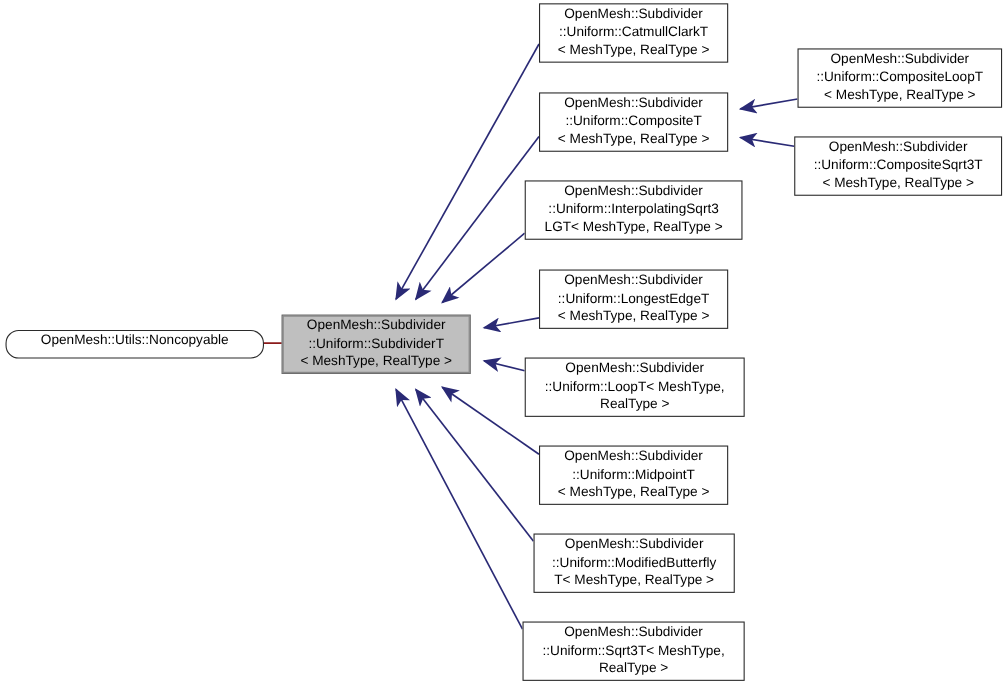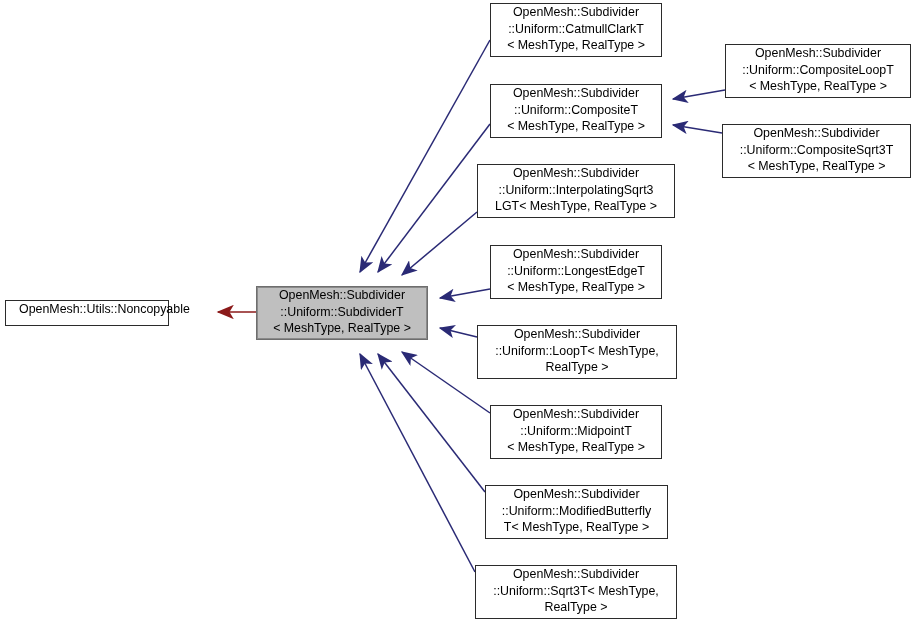--- a/index.html
+++ b/index.html
@@ -75,21 +75,21 @@
         <path d="M 477 337 L 440 328" fill="none" stroke="#2a2a75" stroke-width="1.5" marker-end="url(#arrow-blue)"></path>
         <path d="M 490 413 L 402 352" fill="none" stroke="#2a2a75" stroke-width="1.5" marker-end="url(#arrow-blue)"></path>
         <path d="M 485 492 L 378 354" fill="none" stroke="#2a2a75" stroke-width="1.5" marker-end="url(#arrow-blue)"></path>
         <path d="M 475 572 L 360 354" fill="none" stroke="#2a2a75" stroke-width="1.5" marker-end="url(#arrow-blue)"></path>
         <path d="M 725 90 L 673 99" fill="none" stroke="#2a2a75" stroke-width="1.5" marker-end="url(#arrow-blue)"></path>
         <path d="M 722 133 L 673 125" fill="none" stroke="#2a2a75" stroke-width="1.5" marker-end="url(#arrow-blue)"></path>
       </g>
   </svg>
 
   <div id="nodes">
-      <div class="node" style="left: 5px; top: 300px; width: 164px; height: 26px;"><span class="node-label">OpenMesh::Utils::Noncopyable</span></div>
+      <div class="node" style="left: 5px; top: 300px; width: 235px; height: 26px; border-radius: 12px;"><span class="node-label">OpenMesh::Utils::Noncopyable</span></div>
       <div class="node current" style="left: 256px; top: 286px; width: 172px; height: 54px;"><span class="node-label">OpenMesh::Subdivider
 ::Uniform::SubdividerT
 &lt; MeshType, RealType &gt;</span></div>
       <div class="node" style="left: 490px; top: 3px; width: 172px; height: 54px;"><span class="node-label">OpenMesh::Subdivider
 ::Uniform::CatmullClarkT
 &lt; MeshType, RealType &gt;</span></div>
       <div class="node" style="left: 490px; top: 84px; width: 172px; height: 54px;"><span class="node-label">OpenMesh::Subdivider
 ::Uniform::CompositeT
 &lt; MeshType, RealType &gt;</span></div>
       <div class="node" style="left: 725px; top: 44px; width: 186px; height: 54px;"><span class="node-label">OpenMesh::Subdivider

